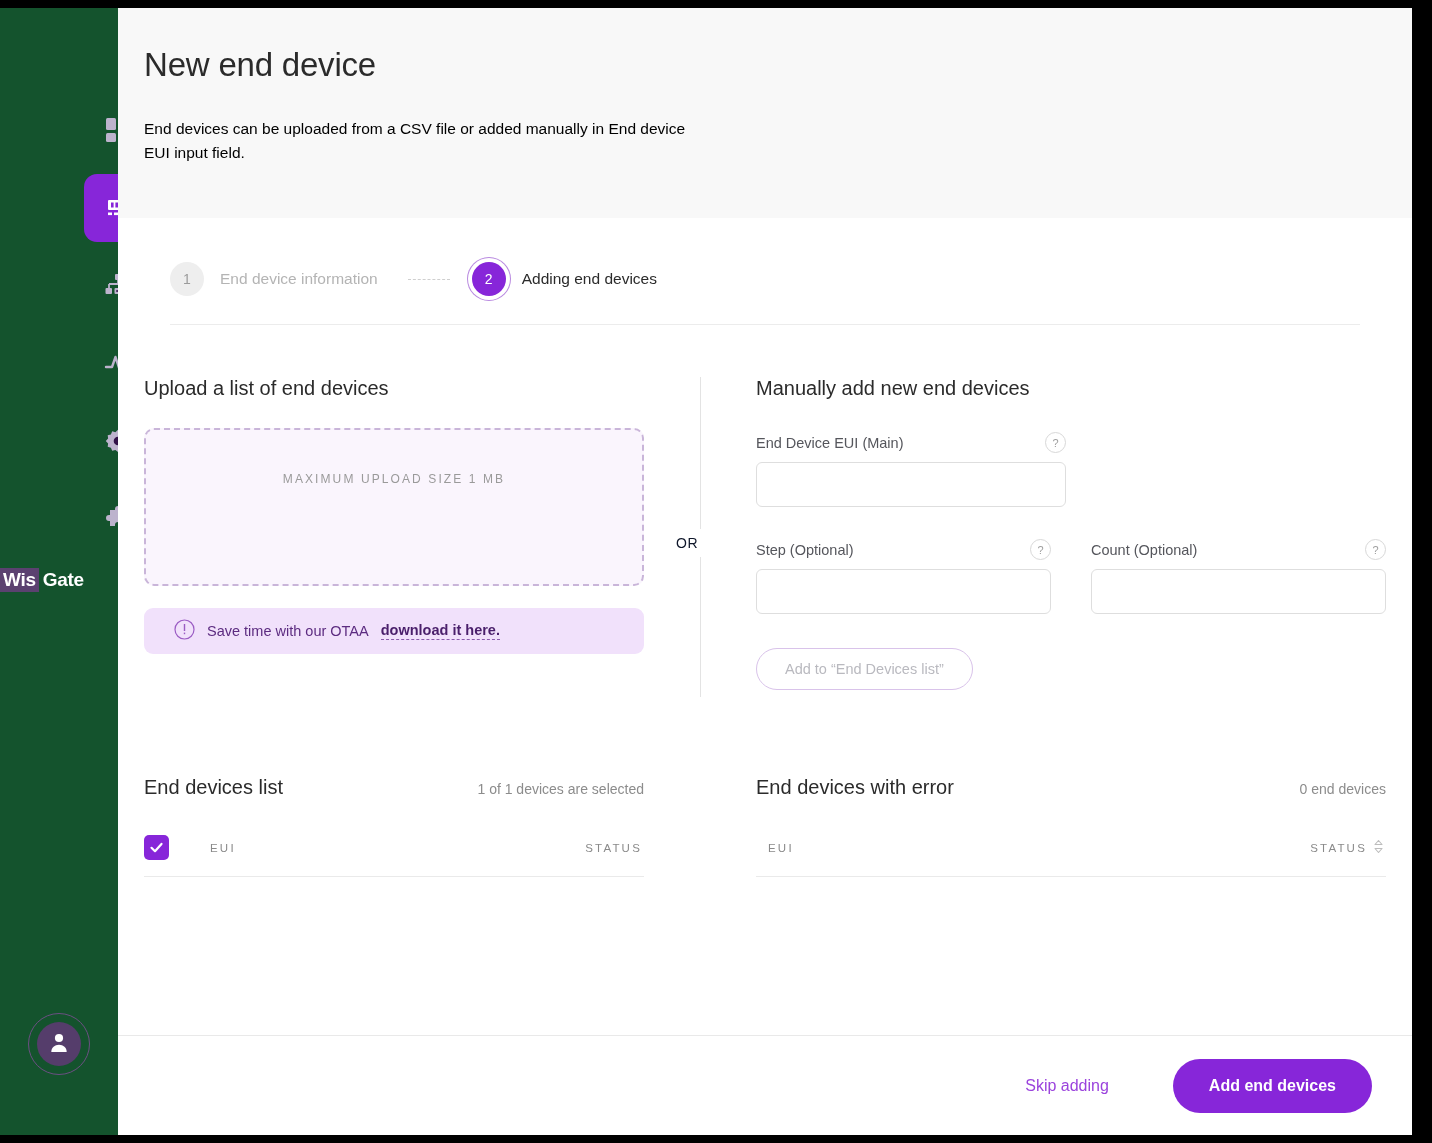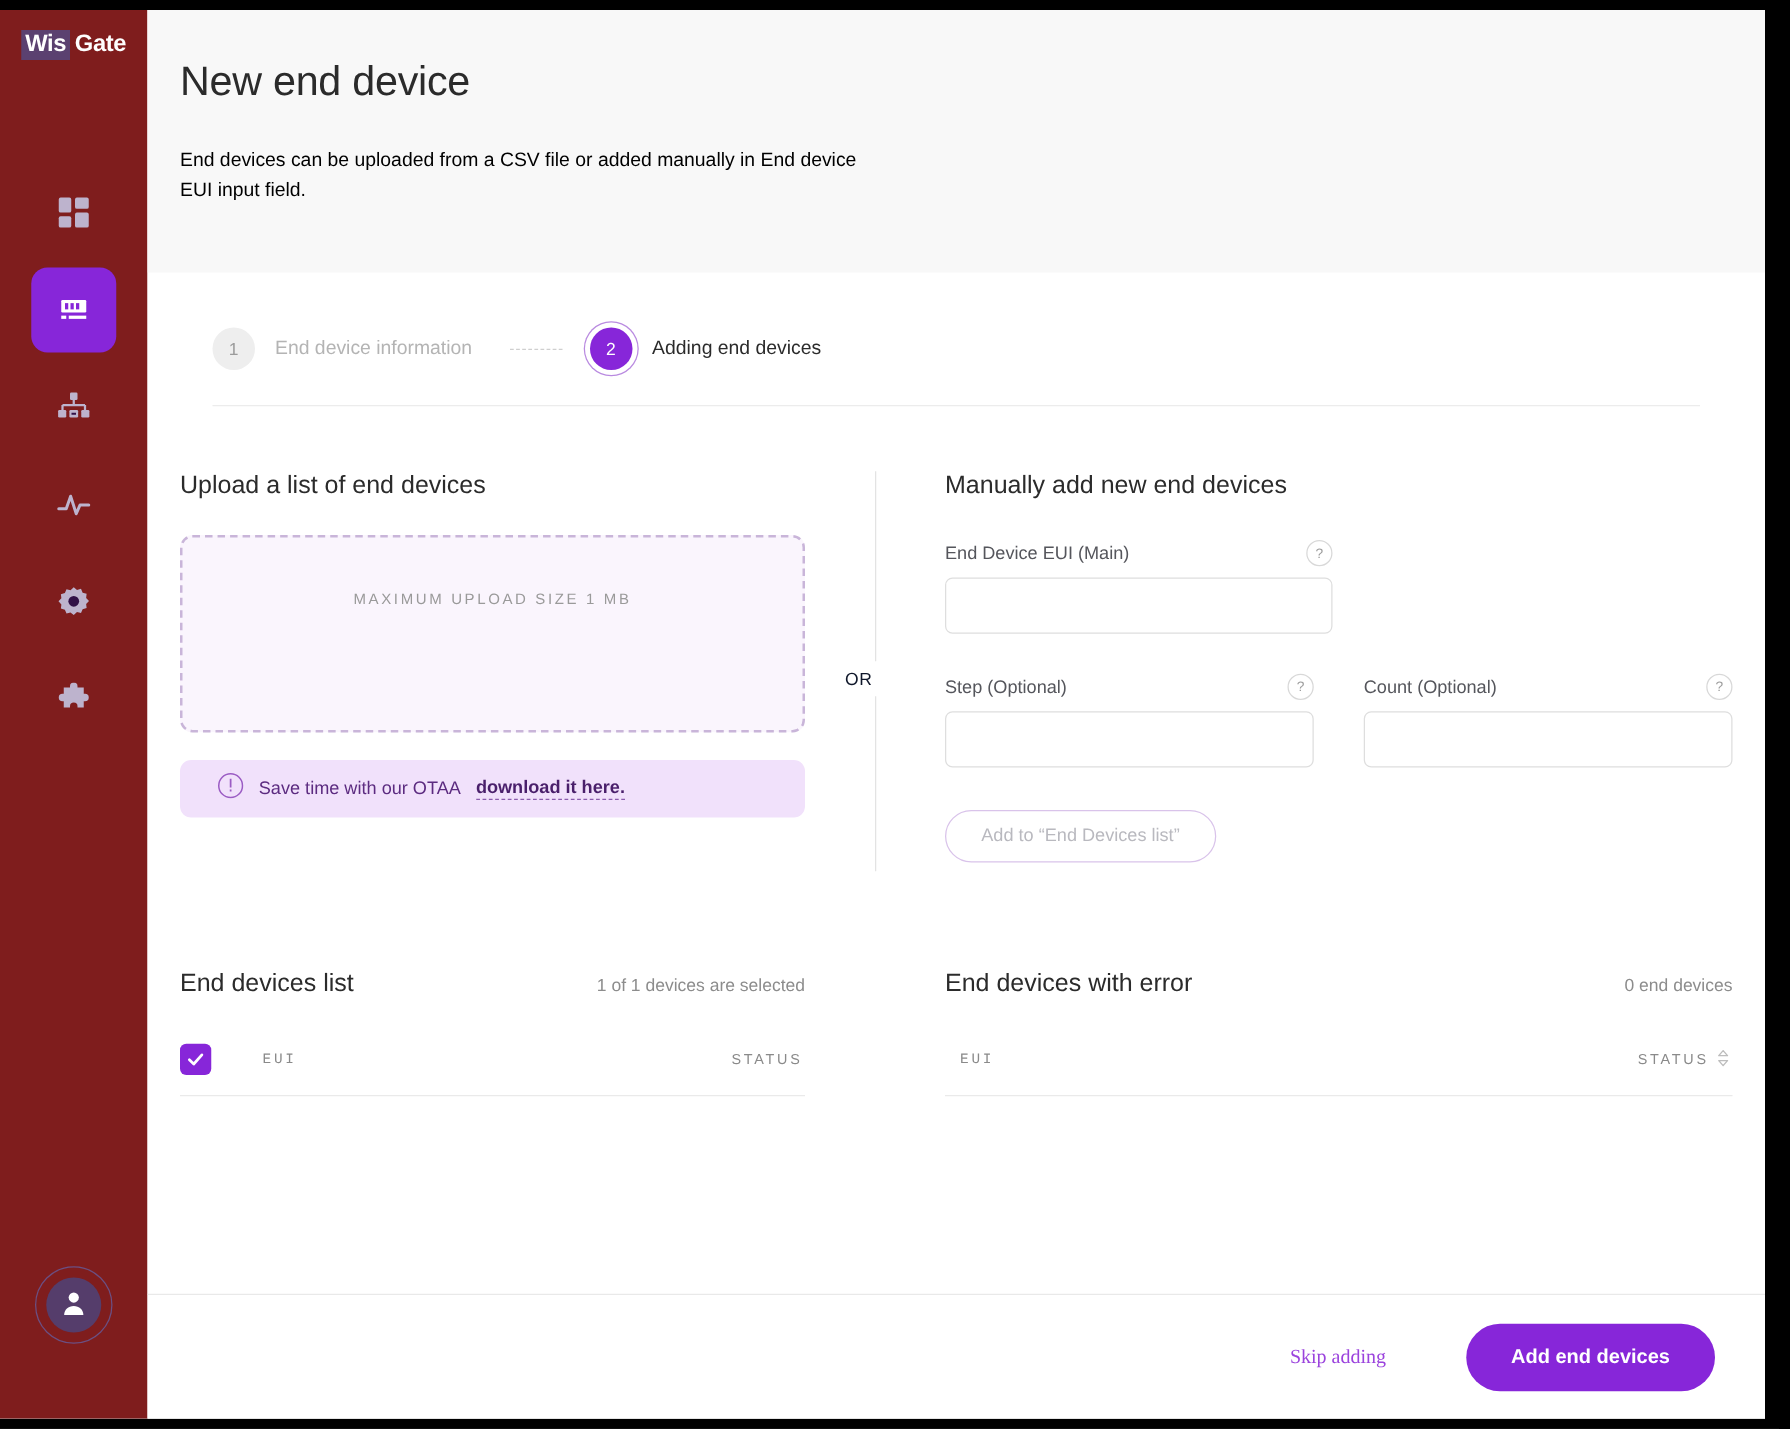--- a/index.html
+++ b/index.html
@@ -20,25 +20,24 @@
     height: 1127px;
     background: #ffffff;
     display: flex;
     overflow: hidden;
   }
 
   
   .sidebar {
     width: 118px;
     flex: 0 0 118px;
-    background: #7f1d1d;
+    background: #14532d;
     position: relative;
     display: flex;
-    flex-direction: column;
-    align-items: center;
+    flex-direction: row;
   }
 
   .logo {
     margin-top: 16px;
     display: flex;
     align-items: center;
     font-size: 19px;
     font-weight: bold;
     letter-spacing: -0.3px;
   }
@@ -343,21 +342,21 @@
     border-bottom: 1px solid #eaeaea;
   }
   .cb-cell { width: 66px; flex: 0 0 66px; display: flex; align-items: center; }
   .checkbox {
     width: 25px; height: 25px;
     border-radius: 5px;
     background: #8726d9;
     display: flex; align-items: center; justify-content: center;
     cursor: pointer;
   }
-  .col-eui { flex: 1 1 auto; font-family: Liberation Mono, monospace; }
+  .col-eui { flex: 1 1 auto; }
   .th {
     font-size: 11.5px;
     color: #8a8a8a;
     letter-spacing: 2.2px;
   }
   .col-status {
     text-align: right;
     display: flex;
     align-items: center;
     justify-content: flex-end;
@@ -377,21 +376,21 @@
     align-items: center;
     justify-content: flex-end;
     padding: 0 40px 0 0;
     gap: 64px;
   }
   .btn-skip {
     background: none;
     border: none;
     color: #9b43dd;
     font-size: 16px;
-    font-family: Liberation Serif, serif;
+    font-family: Liberation Sans, sans-serif;
     cursor: pointer;
   }
   .btn-primary {
     background: #8726d9;
     color: #ffffff;
     border: none;
     height: 54px;
     padding: 0 36px;
     border-radius: 27px;
     font-size: 16px;

